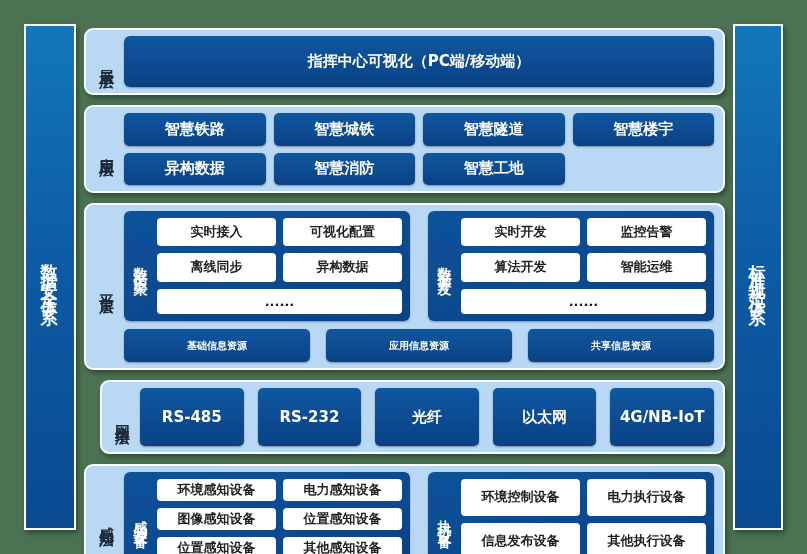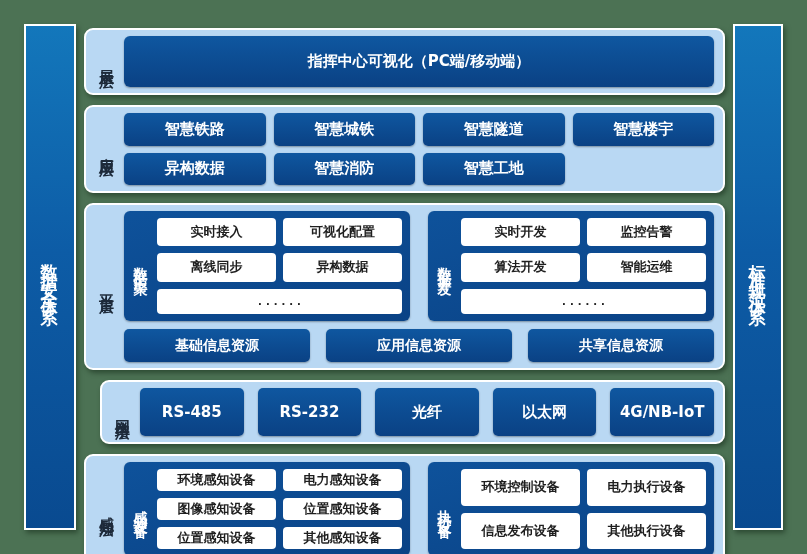--- a/index.html
+++ b/index.html
@@ -41,28 +41,28 @@
 
   .p-platform{height:167px;}
   .pcol{flex:1;display:flex;flex-direction:column;gap:8px;}
   .prow{flex:1;display:flex;gap:18px;}
   .gbox{flex:1;background:linear-gradient(165deg,#0e529b 0%,#0a4285 100%);
         border-radius:6px;box-shadow:0 1px 2px rgba(0,0,0,.35);
         display:flex;gap:7px;padding:7px 8px;box-sizing:border-box;}
   .glabel{flex:0 0 18px;display:flex;align-items:center;justify-content:center;
           writing-mode:vertical-rl;text-orientation:upright;color:#ffffff;
           font-weight:bold;font-size:14px;letter-spacing:5px;}
-  .g2{flex:1;display:grid;grid-template-columns:1fr 1fr;gap:7px;font-family:Liberation Mono, monospace;}
+  .g2{flex:1;display:grid;grid-template-columns:1fr 1fr;gap:7px;}
   .witem{background:#ffffff;border-radius:4px;display:flex;align-items:center;
          justify-content:center;font-size:13px;font-weight:600;color:#1f1f1f;}
   .wide{grid-column:1 / span 2;}
   .rrow{flex:0 0 33px;display:flex;gap:16px;}
-  .rrow .dark{flex:1;font-size:14px;}
+  .rrow .dark{flex:1;font-size:10px;}
 
-  .p-net{height:64px;margin-left:16px;}
+  .p-net{height:74px;margin-left:16px;}
   .netrow{flex:1;display:flex;gap:14px;}
   .netrow .dark{flex:1;font-size:15px;}
 
   .p-sense{height:110px;}
 </style>
 </head>
 <body>
 
 <div class="canvas">
 

